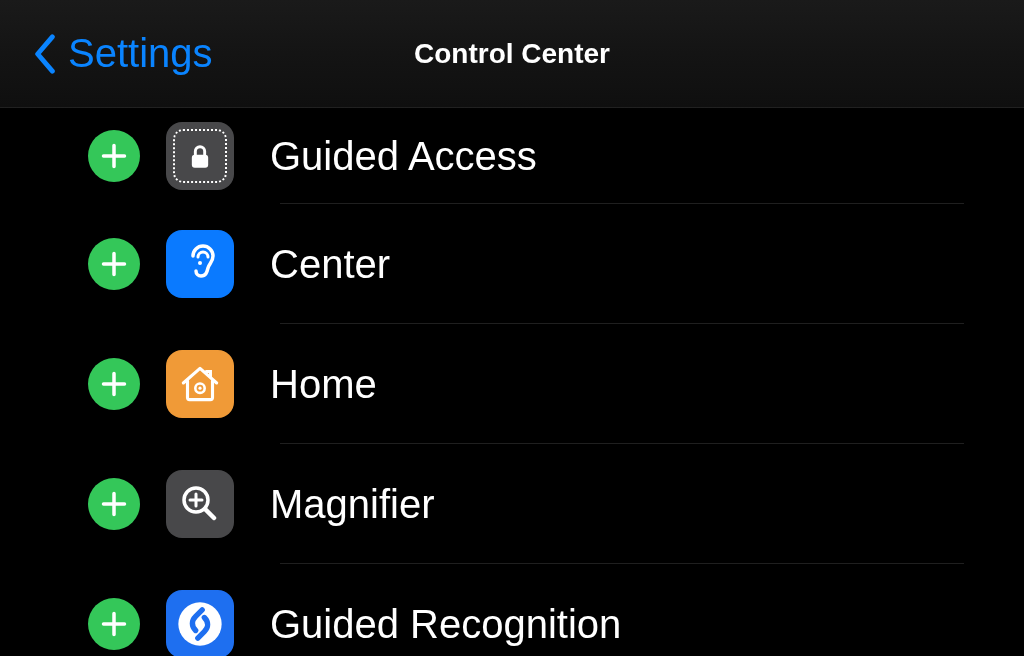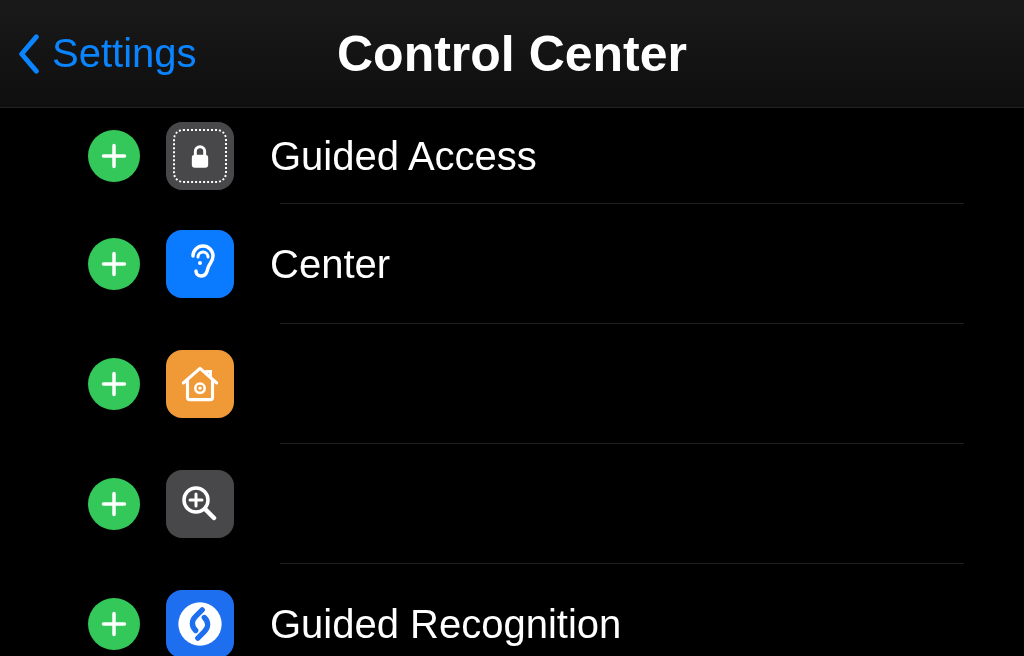--- a/index.html
+++ b/index.html
@@ -22,21 +22,21 @@
       height: 108px;
       background: linear-gradient(180deg, #1a1a1a 0%, #141414 50%, #0f0f0f 100%);
       display: flex;
       align-items: center;
       position: relative;
       border-bottom: 1px solid rgba(255,255,255,0.03);
     }
     
     .back-button {
       position: absolute;
-      left: 16px;
+      left: 32px;
       display: flex;
       align-items: center;
       gap: 10px;
       cursor: pointer;
     }
     
     .back-chevron {
       width: 26px;
       height: 44px;
       display: flex;
@@ -45,21 +45,21 @@
     }
     
     .back-label {
       color: #0a84ff;
       font-size: 40px;
       font-weight: 400;
     }
     
     .page-title {
       color: #ffffff;
-      font-size: 50px;
+      font-size: 28px;
       font-weight: 600;
       position: absolute;
       left: 50%;
       transform: translateX(-50%);
     }
     
     .content {
       padding: 0 60px;
       background: #000;
     }
@@ -210,36 +210,38 @@
     </div>
     <div class="app-icon home">
       <svg viewBox="0 0 48 48" width="50" height="50">
         <path d="M8 23 L24 9 L40 23" stroke="#fff" stroke-width="3" fill="none" stroke-linecap="round" stroke-linejoin="round"></path>
         <path d="M12 21 v16 a2 2 0 0 0 2 2 h20 a2 2 0 0 0 2 -2 v-16" stroke="#fff" stroke-width="3" fill="none" stroke-linecap="round"></path>
         <circle cx="24" cy="28" r="4.5" stroke="#fff" stroke-width="2.5" fill="none"></circle>
         <circle cx="24" cy="28" r="1.5" fill="#fff"></circle>
         <path d="M30 12 h4 v5" stroke="#fff" stroke-width="3" fill="none" stroke-linecap="round"></path>
       </svg>
     </div>
+    <span class="item-label">Home</span>
     <div class="divider"></div>
   </div>
 
   <div class="list-item">
     <div class="add-button">
       <svg viewBox="0 0 24 24">
           <path d="M12 3v18M3 12h18" stroke="#fff" stroke-width="3" stroke-linecap="round"></path>
         </svg>
     </div>
     <div class="app-icon magnifier">
       <svg viewBox="0 0 48 48" width="48" height="48">
         <circle cx="20" cy="20" r="12" stroke="#fff" stroke-width="3.5" fill="none"></circle>
         <path d="M29 29 L38 38" stroke="#fff" stroke-width="4.5" stroke-linecap="round"></path>
         <path d="M20 14 v12 M14 20 h12" stroke="#fff" stroke-width="3" stroke-linecap="round"></path>
       </svg>
     </div>
+    <span class="item-label">Magnifier</span>
     <div class="divider"></div>
   </div>
 
   <div class="list-item">
     <div class="add-button">
       <svg viewBox="0 0 24 24">
           <path d="M12 3v18M3 12h18" stroke="#fff" stroke-width="3" stroke-linecap="round"></path>
         </svg>
     </div>
     <div class="app-icon music-recognition">

